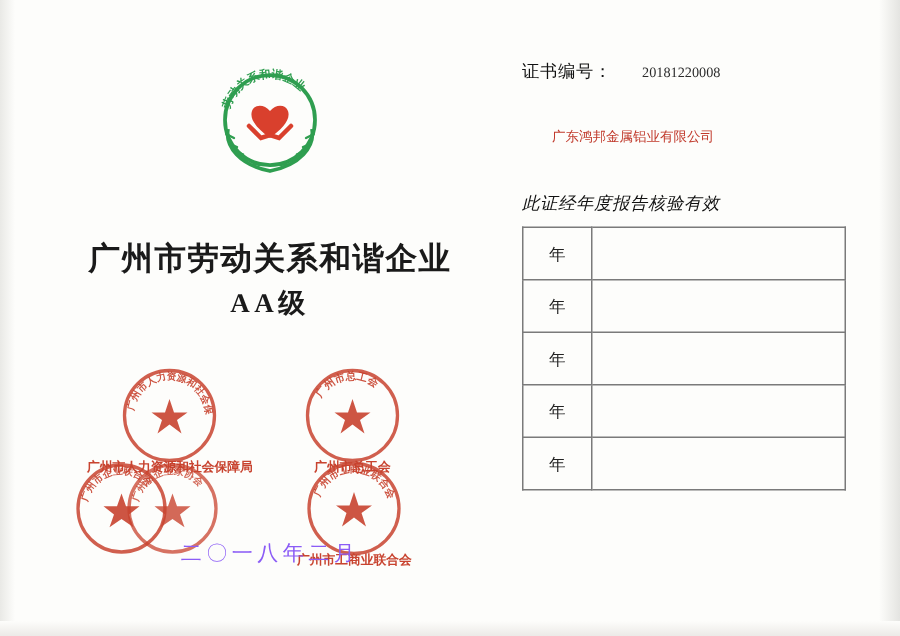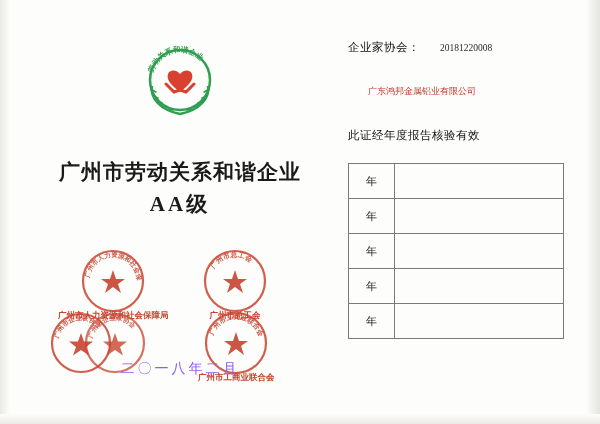--- a/index.html
+++ b/index.html
@@ -63,21 +63,21 @@
     font-weight: bold;
     font-size: 21px;
     color: #1a1a1a;
     letter-spacing: 1px;
     margin-top: 26px;
     line-height: 1.35;
   }
   .cert-grade {
     font-family: "Liberation Serif", serif;
     font-weight: bold;
-    font-size: 21px;
+    font-size: 18px;
     color: #1a1a1a;
     letter-spacing: 3px;
     margin-top: 4px;
   }
 
   
   .stamps {
     margin-top: 26px;
     position: relative;
     width: 300px;
@@ -146,22 +146,23 @@
   .field-value.red {
     color: #c0392b;
     font-size: 9px;
   }
   .notice {
     font-family: "Liberation Serif", serif;
     font-size: 11.5px;
     color: #111;
     letter-spacing: 0.5px;
     margin-top: 12px;
-    margin-bottom: 20px;
+    margin-bottom: 8px;
     white-space: nowrap;
+    font-style: italic;
   }
 
   table.verify {
     border-collapse: collapse;
     width: 216px;
     margin-top: 4px;
   }
   table.verify td {
     border: 1px solid #7a7a7a;
     height: 32px;
@@ -285,21 +286,21 @@
       </div>
 
     </div>
 
     <div class="stamp-date">二〇一八年二月</div>
   </div>
 
   <div class="right-panel">
 
     <div class="field-row">
-      <span class="field-label">企业家协会：</span>
+      <span class="field-label">证书编号：</span>
       <span class="field-value">20181220008</span>
     </div>
 
     <div class="field-row">
       <span class="field-value red">广东鸿邦金属铝业有限公司</span>
     </div>
 
     <div class="notice">此证经年度报告核验有效</div>
 
     <table class="verify">

